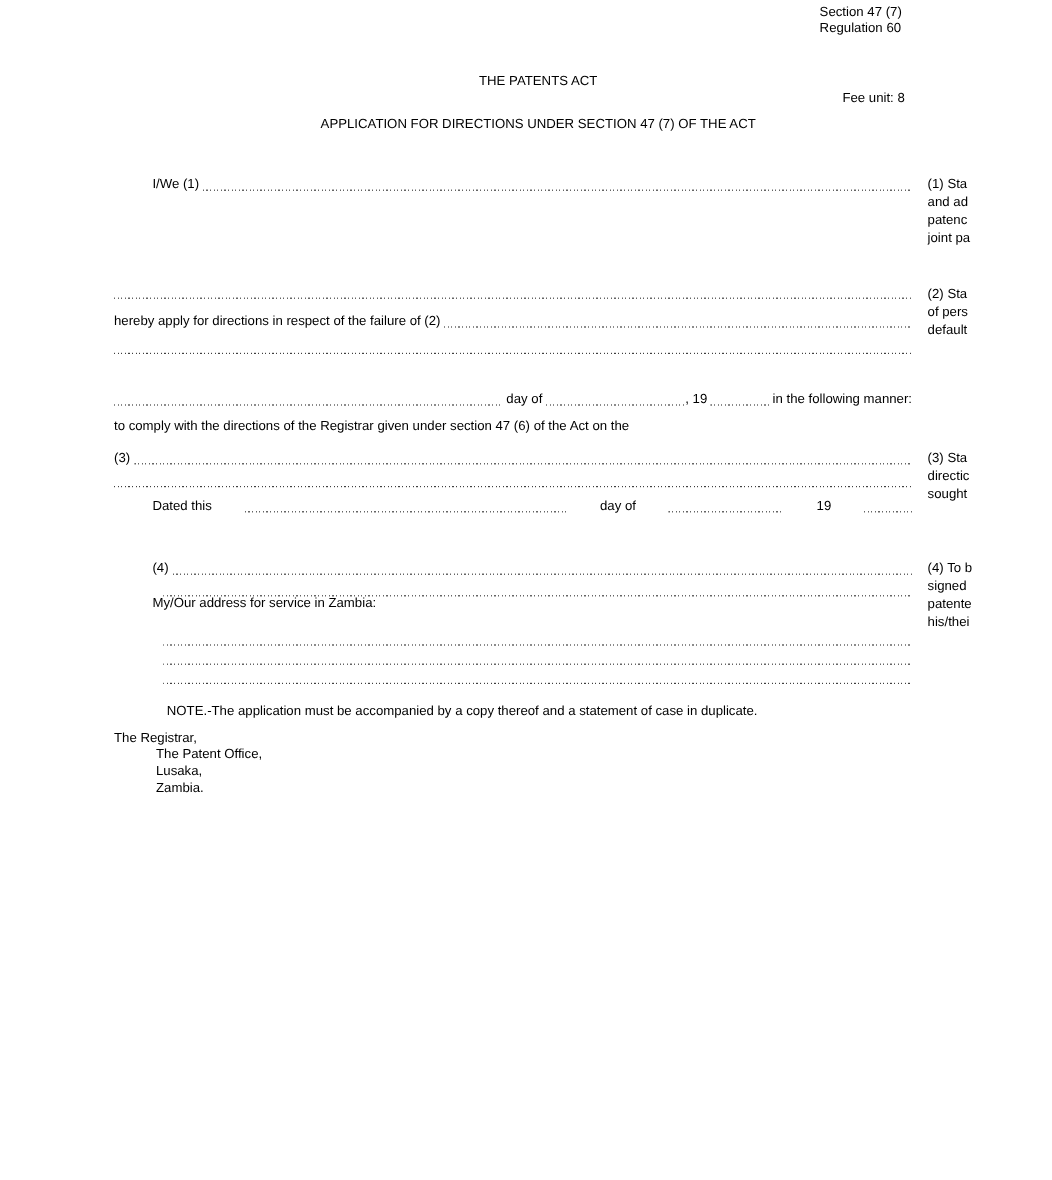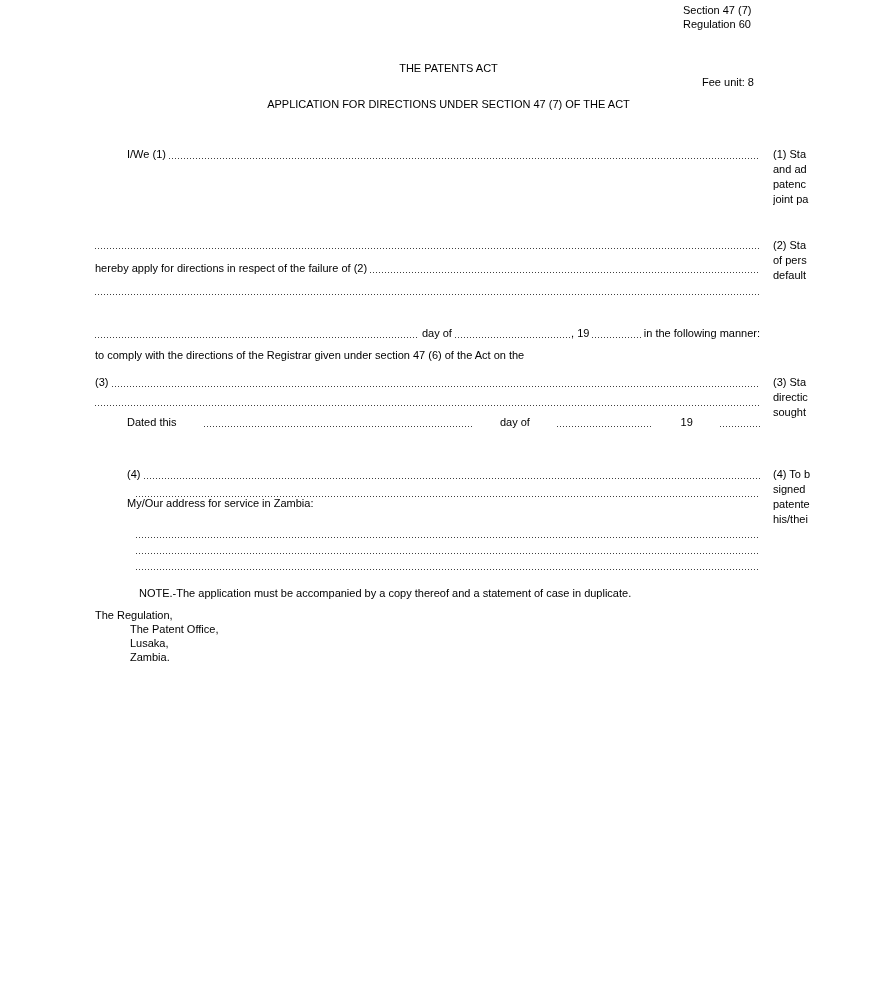--- a/index.html
+++ b/index.html
@@ -137,17 +137,17 @@
 <div class="row" style="left:136px;top:542px;width:624px;">
   <span class="leader full"></span>
 </div>
 <div class="row" style="left:136px;top:558px;width:624px;">
   <span class="leader full"></span>
 </div>
 
 <div class="abs" style="left:127px;top:586px;padding-left:12px;">NOTE.-The application must be accompanied by a copy thereof and a statement of case in duplicate.</div>
 
 <div class="abs footer-block" style="left:95px;top:608px;">
-  <div>The Regulation,</div>
+  <div>The Registrar,</div>
   <div style="padding-left:35px;">The Patent Office,</div>
   <div style="padding-left:35px;">Lusaka,</div>
   <div style="padding-left:35px;">Zambia.</div>
 </div>
 
 </body></html>

